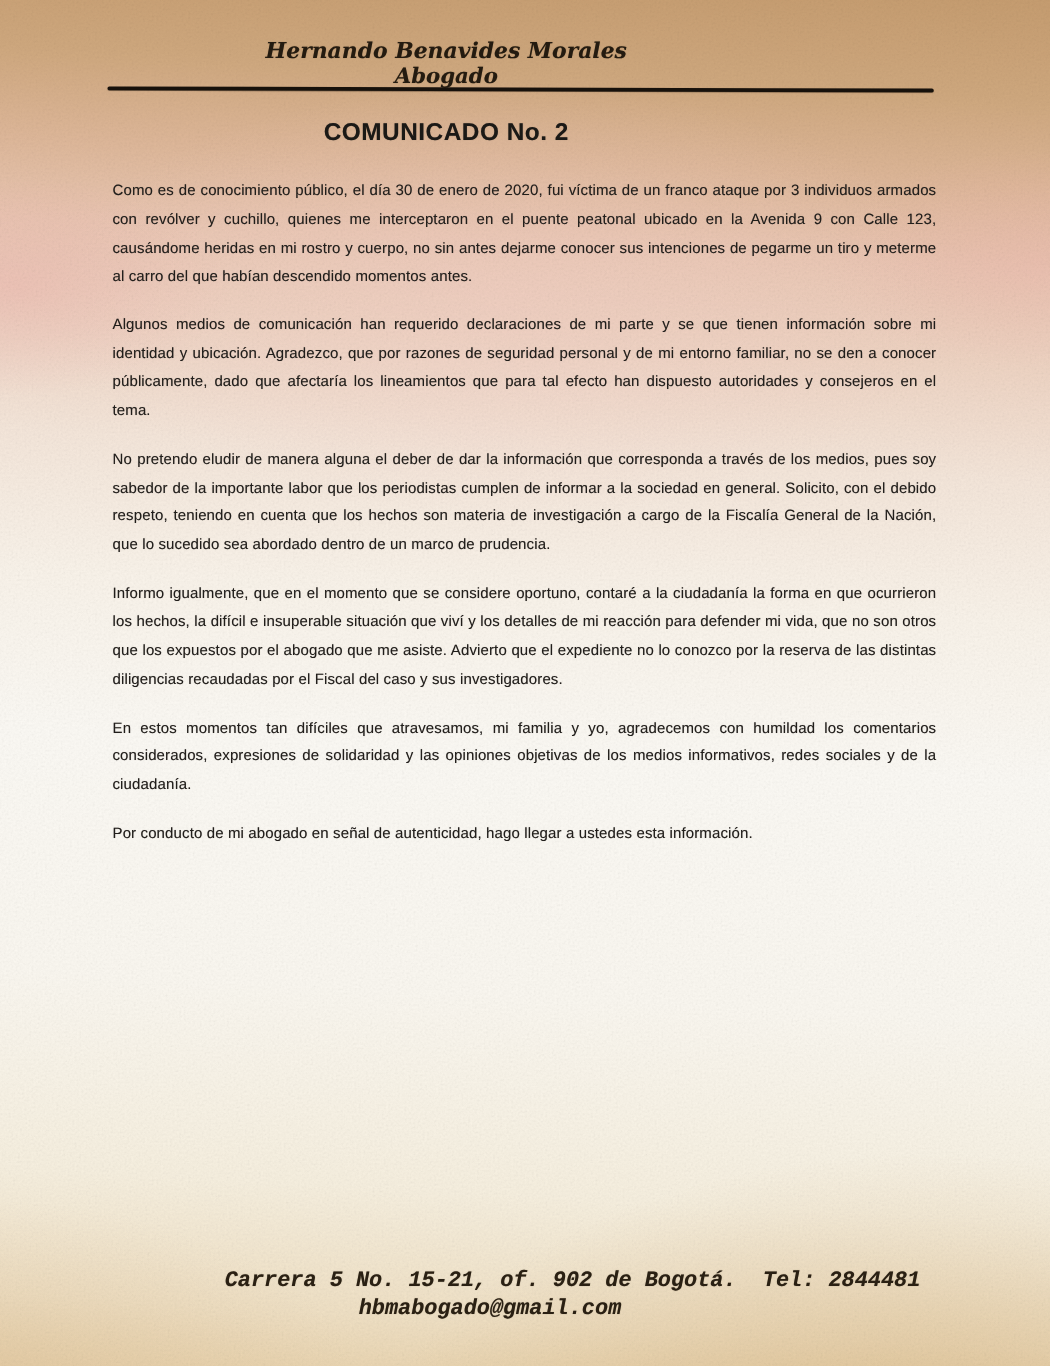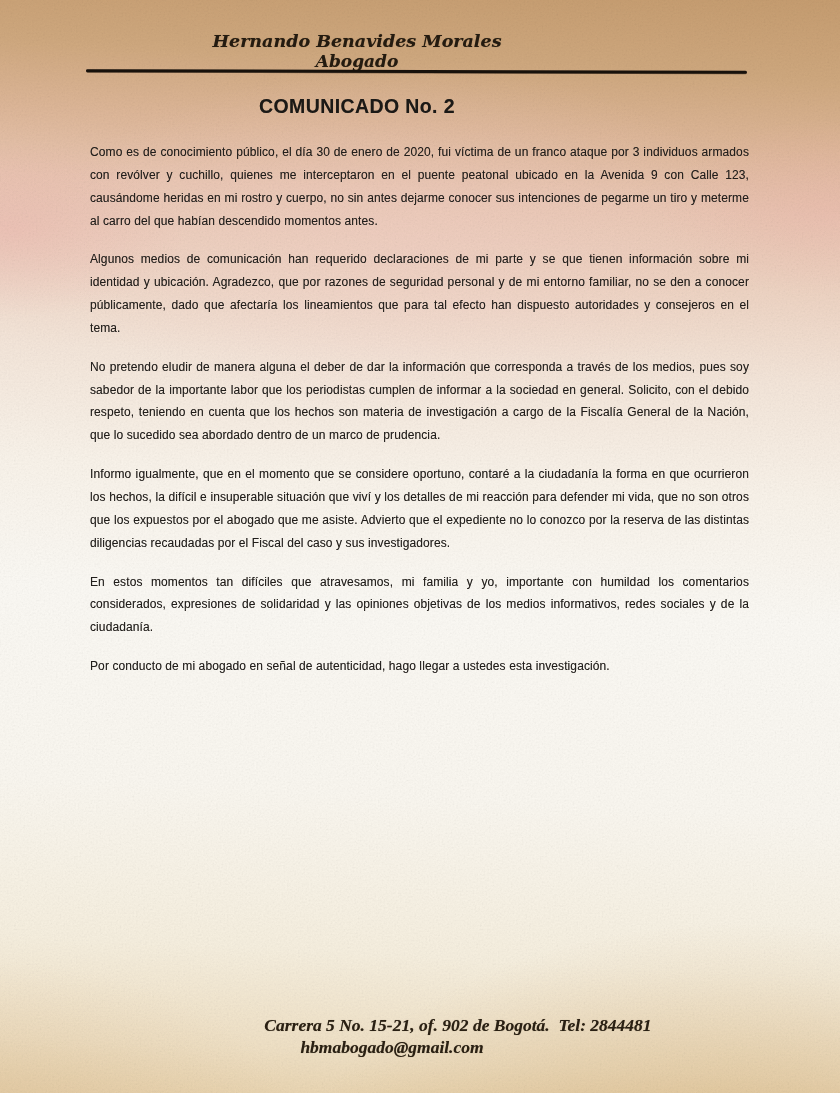--- a/index.html
+++ b/index.html
@@ -51,21 +51,21 @@
   .letter-body p {
     margin: 0 0 16px 0;
     font-size: 12px; line-height: 22.85px;
     text-align: justify;
     color: #211e1b; text-shadow: 0 0 0.55px rgba(50,45,40,0.45);
     letter-spacing: 0.1px;
   }
   .letter-body p.no-justify { text-align: left; }
   .page-footer {
     position: absolute; top: 1014px; left: 0; width: 840px;
-    font-family: Liberation Serif, serif; font-style: italic; font-weight: 700;
+    font-family: Liberation Mono, monospace; font-style: italic; font-weight: 700;
     color: #2a2013; text-shadow: 0 0 0.7px rgba(60,45,25,0.5);
     text-align: center;
   }
   .footer-address { font-size: 17.5px; line-height: 22px; transform: translateX(+38px); white-space: pre-wrap; }
   .footer-email   { font-size: 17.5px; line-height: 22px; transform: translateX(-28px); }
 </style>
 </head>
 <body>
 
 <div class="page">
@@ -77,22 +77,22 @@
 
   <div class="rule"></div>
 
   <div class="doc-title">COMUNICADO No. 2</div>
 
   <div class="letter-body">
     <p>Como es de conocimiento público, el día 30 de enero de 2020, fui víctima de un franco ataque por 3 individuos armados con revólver y cuchillo, quienes me interceptaron en el puente peatonal ubicado en la Avenida 9 con Calle 123, causándome heridas en mi rostro y cuerpo, no sin antes dejarme conocer sus intenciones de pegarme un tiro y meterme al carro del que habían descendido momentos antes.</p>
     <p>Algunos medios de comunicación han requerido declaraciones de mi parte y se que tienen información sobre mi identidad y ubicación. Agradezco, que por razones de seguridad personal y de mi entorno familiar, no se den a conocer públicamente, dado que afectaría los lineamientos que para tal efecto han dispuesto autoridades y consejeros en el tema.</p>
     <p>No pretendo eludir de manera alguna el deber de dar la información que corresponda a través de los medios, pues soy sabedor de la importante labor que los periodistas cumplen de informar a la sociedad en general. Solicito, con el debido respeto, teniendo en cuenta que los hechos son materia de investigación a cargo de la Fiscalía General de la Nación, que lo sucedido sea abordado dentro de un marco de prudencia.</p>
     <p>Informo igualmente, que en el momento que se considere oportuno, contaré a la ciudadanía la forma en que ocurrieron los hechos, la difícil e insuperable situación que viví y los detalles de mi reacción para defender mi vida, que no son otros que los expuestos por el abogado que me asiste. Advierto que el expediente no lo conozco por la reserva de las distintas diligencias recaudadas por el Fiscal del caso y sus investigadores.</p>
-    <p>En estos momentos tan difíciles que atravesamos, mi familia y yo, importante con humildad los comentarios considerados, expresiones de solidaridad y las opiniones objetivas de los medios informativos, redes sociales y de la ciudadanía.</p>
-    <p>Por conducto de mi abogado en señal de autenticidad, hago llegar a ustedes esta investigación.</p>
+    <p>En estos momentos tan difíciles que atravesamos, mi familia y yo, agradecemos con humildad los comentarios considerados, expresiones de solidaridad y las opiniones objetivas de los medios informativos, redes sociales y de la ciudadanía.</p>
+    <p>Por conducto de mi abogado en señal de autenticidad, hago llegar a ustedes esta información.</p>
   </div>
 
   <div class="page-footer">
     <div class="footer-address">Carrera 5 No. 15-21, of. 902 de Bogotá.  Tel: 2844481</div>
     <div class="footer-email">hbmabogado@gmail.com</div>
   </div>
 
   <svg class="grain" xmlns="http://www.w3.org/2000/svg">
     <filter id="paperNoise">
       <feTurbulence type="fractalNoise" baseFrequency="0.55" numOctaves="2" seed="7" stitchTiles="stitch"></feTurbulence>

